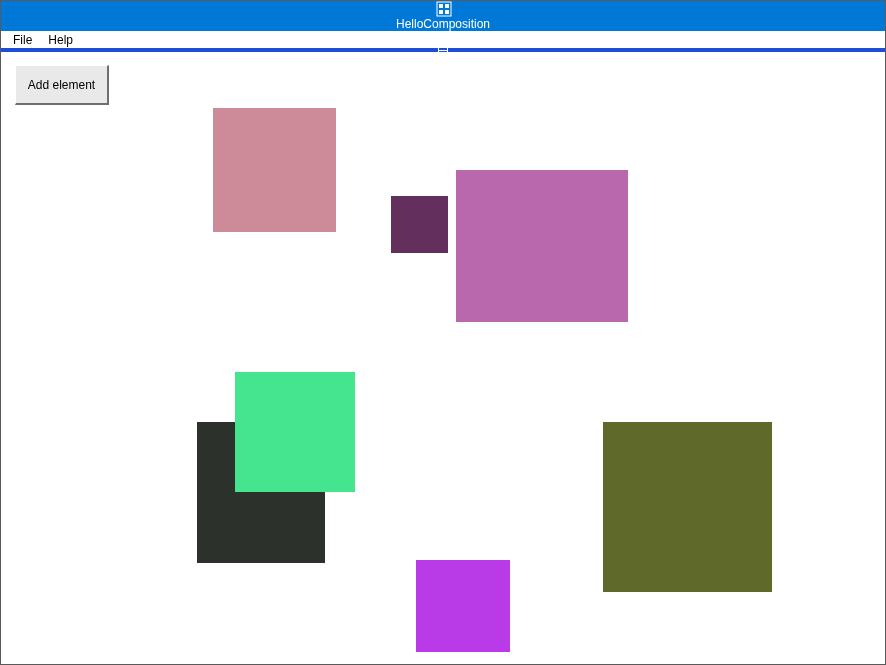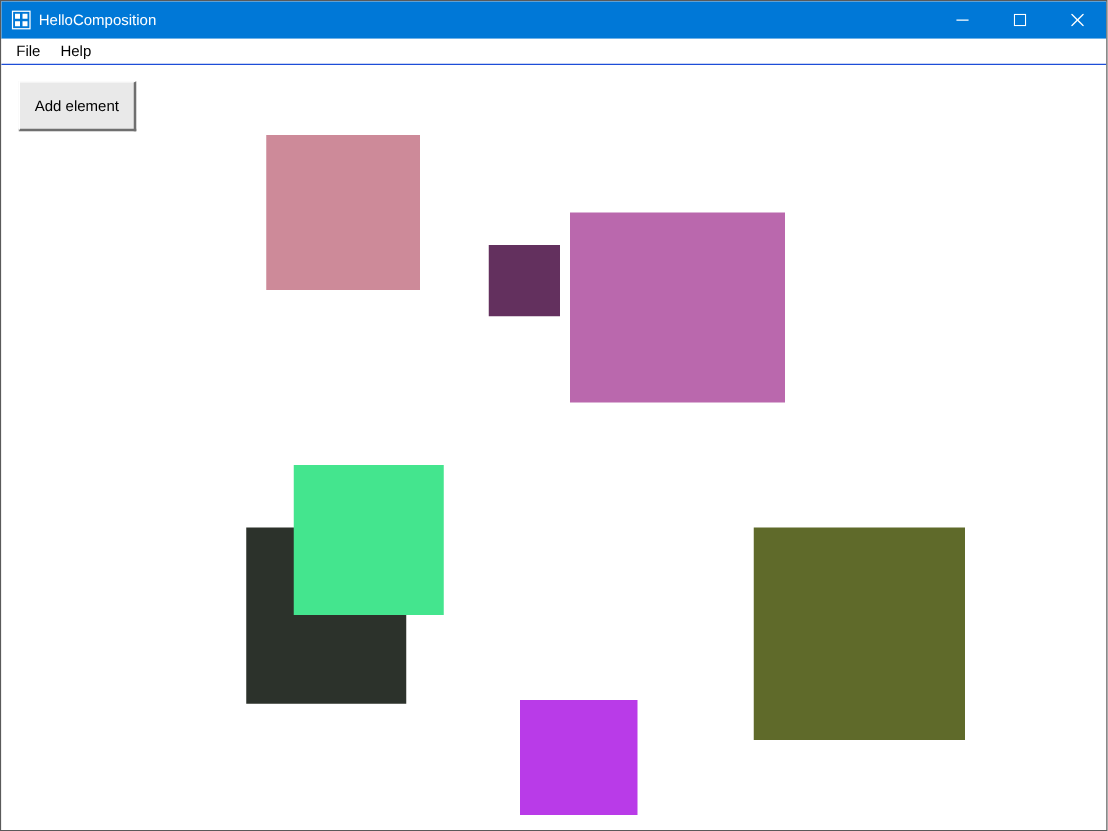--- a/index.html
+++ b/index.html
@@ -12,20 +12,21 @@
       border: 1px solid #5a5a5a;
     }
     .titlebar {
       height: 30px;
       background: #0078d7;
       display: flex;
       align-items: center;
       color: #ffffff;
       font-size: 12px;
       user-select: none;
+      flex-direction: column;
     }
     .titlebar .app-icon {
       width: 16px;
       height: 16px;
       margin: 0 6px 0 8px;
       display: inline-flex;
       align-items: center;
       justify-content: center;
     }
     .titlebar .title-text { flex: 0 0 auto; }
@@ -38,21 +39,21 @@
       justify-content: center;
       color: #ffffff;
     }
     .menubar {
       height: 21px;
       background: #ffffff;
       display: flex;
       align-items: center;
       font-size: 12px;
       padding: 0 4px;
-      border-bottom: 1px solid #1d4ed8;
+      border-bottom: 4px solid #1d4ed8;
     }
     .menu-item {
       padding: 2px 8px;
       cursor: default;
     }
     .client {
       position: relative;
       width: 100%;
       height: calc(100% - 51px);
       background: #ffffff;

